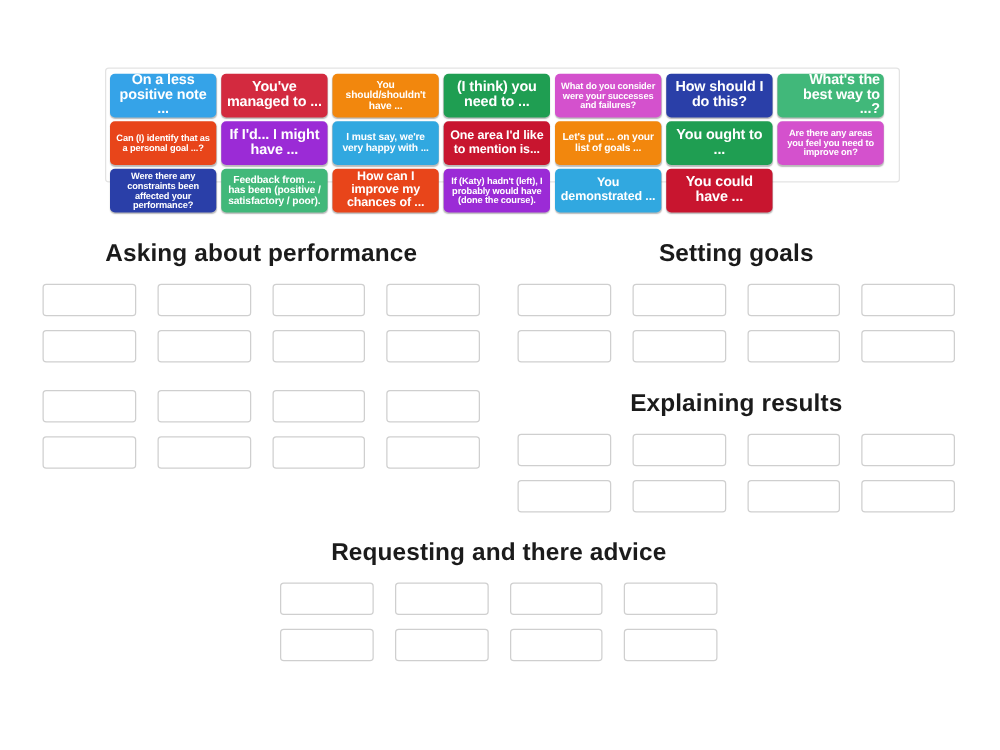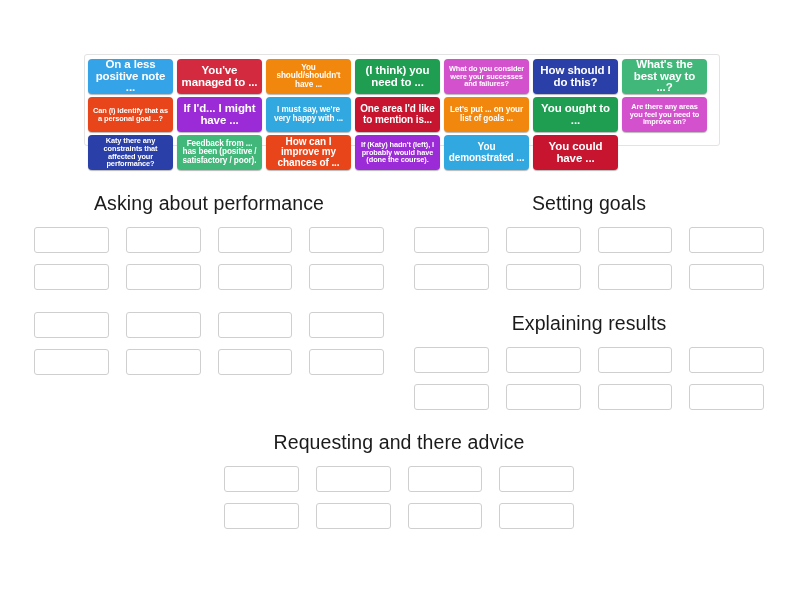--- a/index.html
+++ b/index.html
@@ -71,21 +71,21 @@
   .tile span { display: block; width: 100%; }
 
   
   .group {
     position: absolute;
   }
   .group-title {
     text-align: center;
     font-size: 19.5px;
     color: #1b1b1b;
-    font-weight: normal;
+    font-weight: bold;
     margin: 0 0 12px 0;
     letter-spacing: 0.1px;
     white-space: nowrap;
   }
   .slot-row {
     display: flex;
     gap: 17px;
     margin-bottom: 11px;
   }
   .slot-row:last-child { margin-bottom: 0; }
@@ -122,21 +122,21 @@
         </div>
         <div class="tile sz-lg" style="background: rgb(31, 158, 82);">
           <span>(I think) you need to ...</span>
         </div>
         <div class="tile sz-xs" style="background: rgb(212, 81, 205); justify-content: center;">
           <span>What do you consider were your successes and failures?</span>
         </div>
         <div class="tile sz-lg" style="background: rgb(42, 63, 168);">
           <span>How should I do this?</span>
         </div>
-        <div class="tile sz-lg" style="background: rgb(65, 184, 122);">
+        <div class="tile sz-lg" style="background: rgb(65, 184, 122); text-align: right;">
           <span>What's the best way to ...?</span>
         </div>
       </div>
       <div class="tile-row">
         <div class="tile sz-xs" style="background: rgb(232, 69, 26);">
           <span>Can (I) identify that as a personal goal ...?</span>
         </div>
         <div class="tile sz-lg" style="background: rgb(155, 43, 214);">
           <span>If I'd... I might have ...</span>
         </div>
@@ -151,21 +151,21 @@
         </div>
         <div class="tile sz-lg" style="background: rgb(31, 158, 82);">
           <span>You ought to ...</span>
         </div>
         <div class="tile sz-xs" style="background: rgb(212, 81, 205);">
           <span>Are there any areas you feel you need to improve on?</span>
         </div>
       </div>
       <div class="tile-row">
         <div class="tile sz-xs" style="background: rgb(42, 63, 168);">
-          <span>Katy there any constraints that affected your performance?</span>
+          <span>Were there any constraints been affected your performance?</span>
         </div>
         <div class="tile sz-sm" style="background: rgb(65, 184, 122);">
           <span>Feedback from ... has been (positive / satisfactory / poor).</span>
         </div>
         <div class="tile sz-md" style="background: rgb(232, 69, 26);">
           <span>How can I improve my chances of ...</span>
         </div>
         <div class="tile sz-xs" style="background: rgb(155, 43, 214);">
           <span>If (Katy) hadn't (left), I probably would have (done the course).</span>
         </div>

